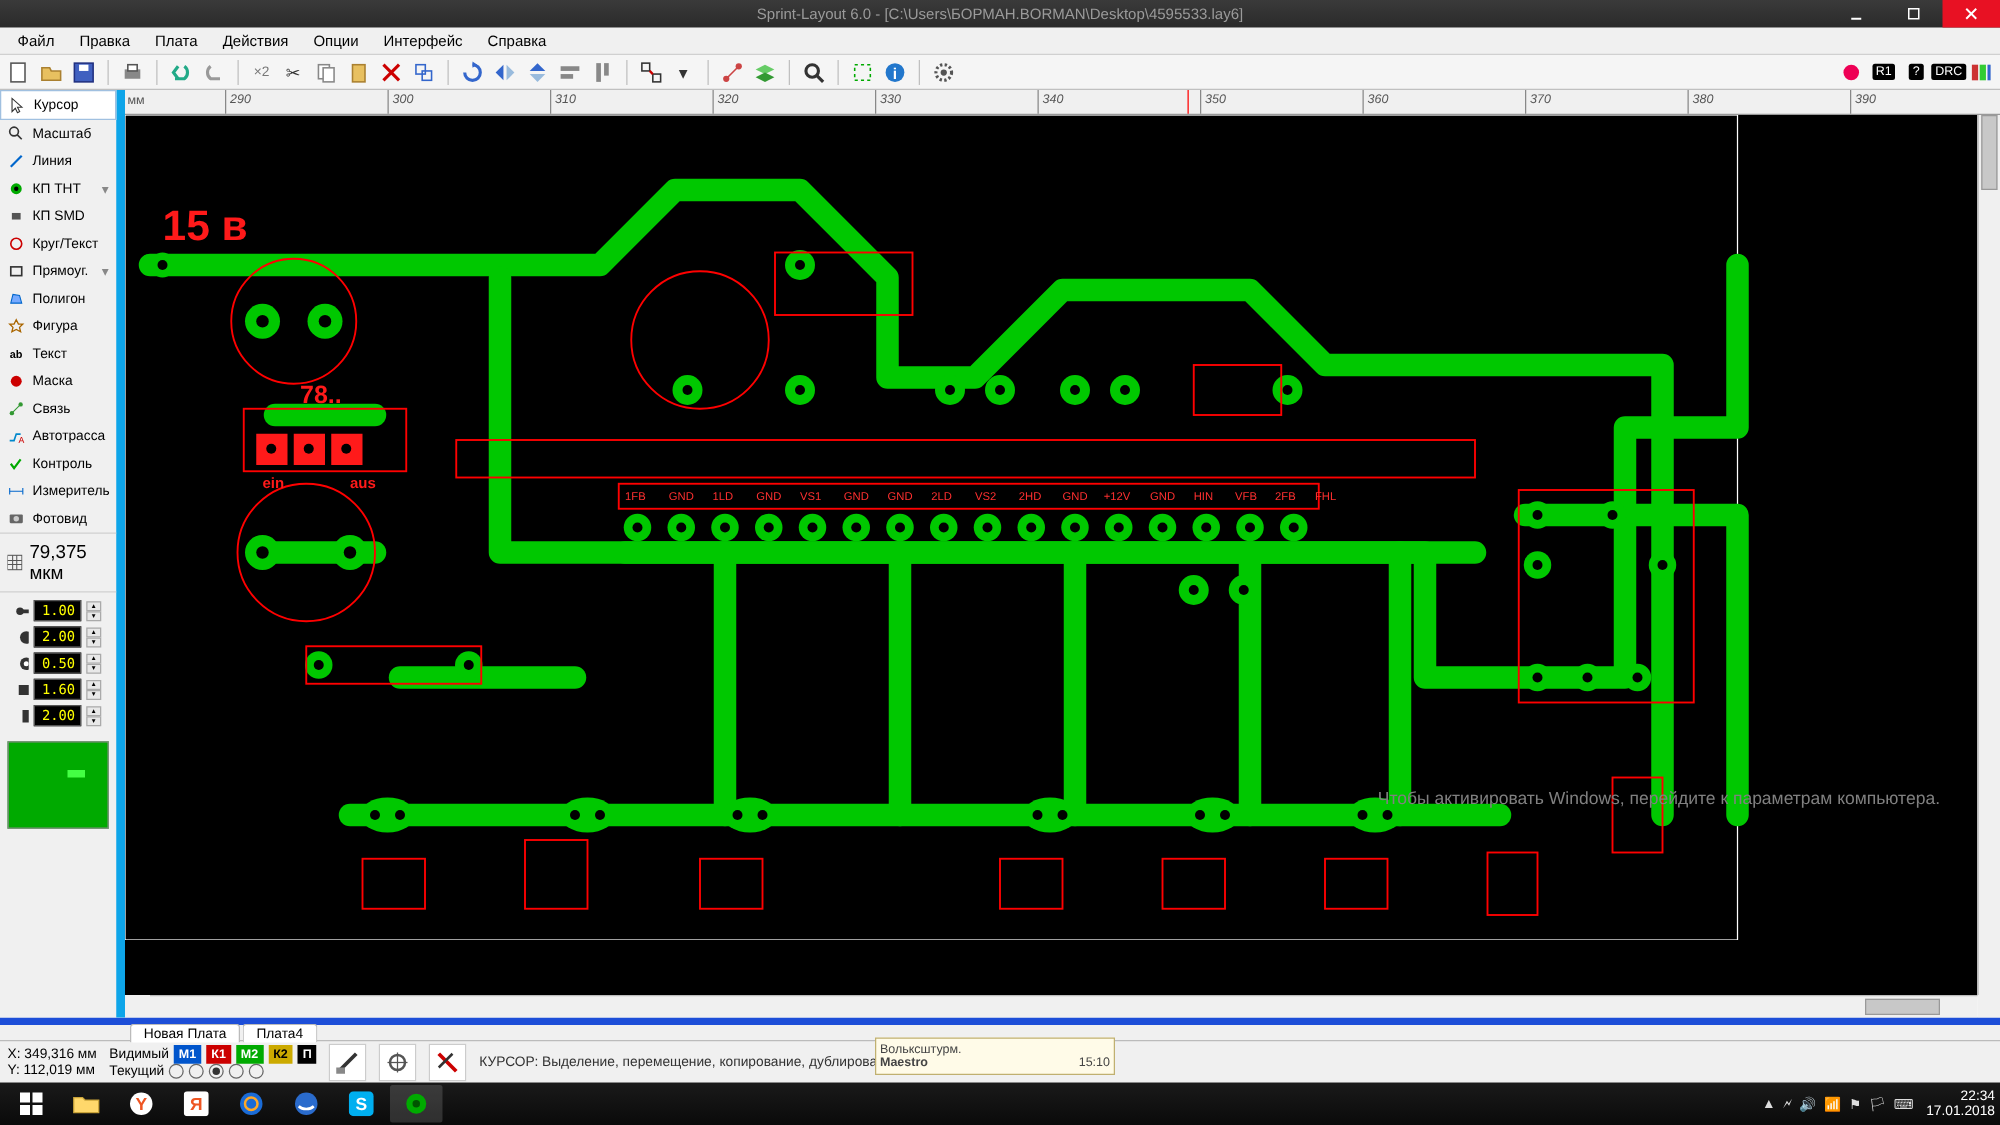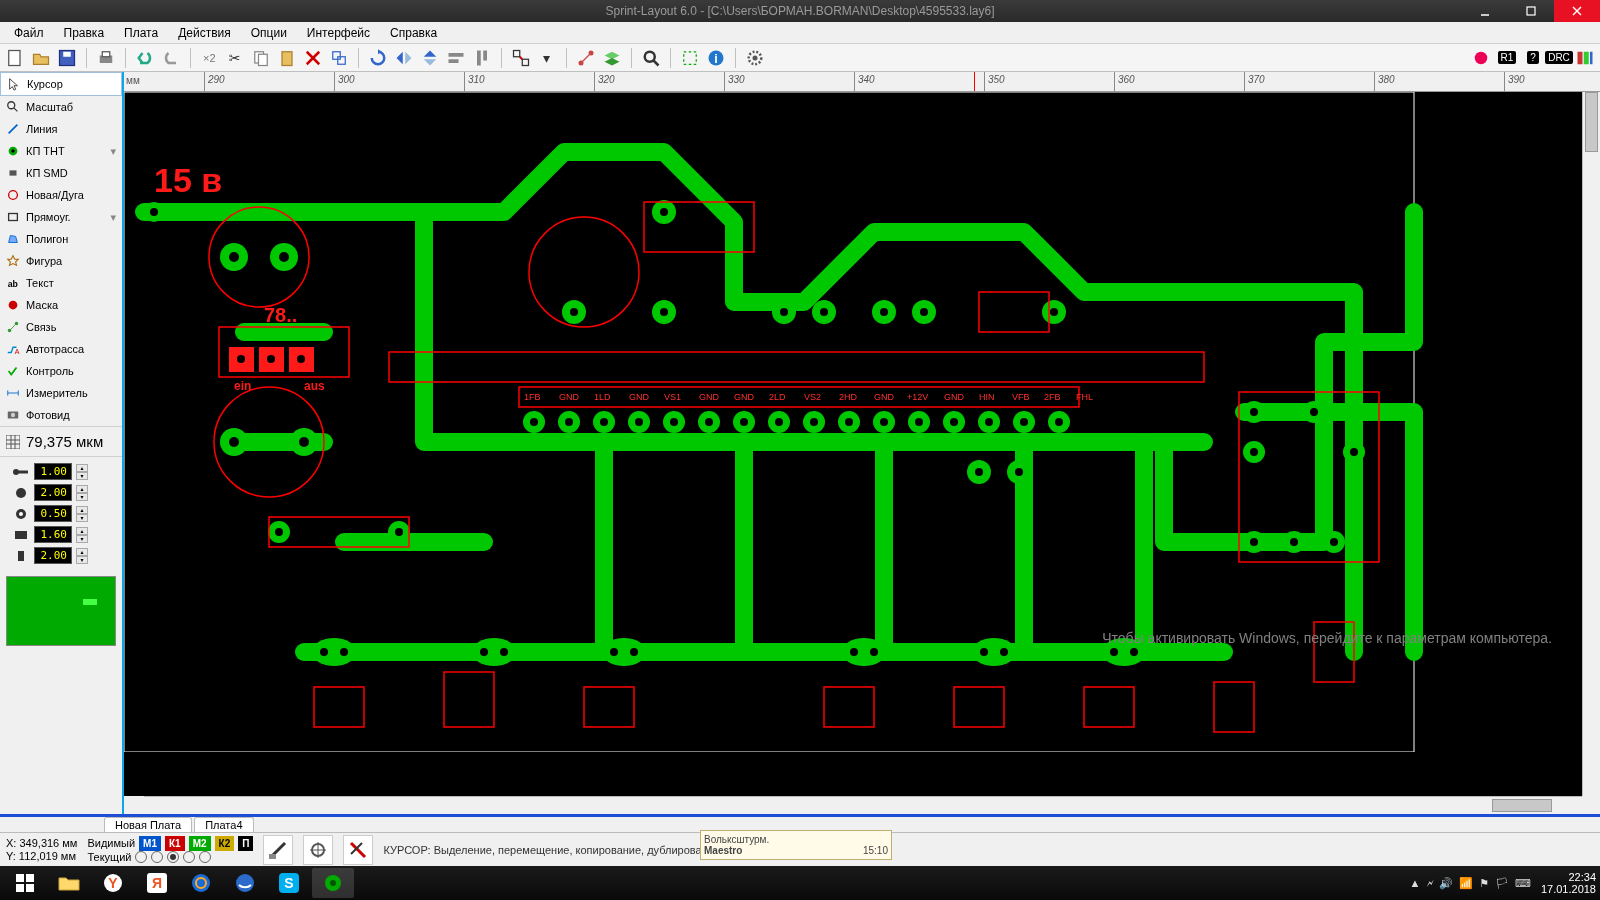--- a/index.html
+++ b/index.html
@@ -11,21 +11,21 @@
 .titlebar .wincontrols svg { width:12px; height:12px; }
 .menubar { height: 22px; background: #f0f0f0; display:flex; align-items:center; padding: 0 6px; font-size: 12px; gap: 4px; border-bottom:1px solid #d0d0d0; }
 .menubar span { padding: 2px 8px; cursor:default; }
 .toolbar { height: 28px; background:#f5f5f5; border-bottom:1px solid #c0c0c0; display:flex; align-items:center; padding:0 4px; gap:4px; justify-content:space-between;}
 .toolbar-left, .toolbar-right { display:flex; align-items:center; gap:4px; }
 .tbtn { width:22px; height:22px; display:flex; align-items:center; justify-content:center; border:1px solid transparent; border-radius:2px; font-size:14px; color:#333; }
 .sep { width:1px; height:20px; background:#c0c0c0; margin:0 4px; }
 .x2 { font-size:11px; color:#777; width:auto; padding:0 3px;}
 .badge { background:#000; color:#fff; font-size:10px; padding:1px 3px; border-radius:2px; }
 .workspace { display:flex; height: calc(900px - 22px - 22px - 28px - 18px - 34px - 34px); }
-.sidebar { width:124px; background:#f0f0f0; border-right:2px solid #0ea5e9; font-size:11px; }
+.sidebar { width:100px; background:#f0f0f0; border-right:7px solid #0ea5e9; font-size:11px; }
 .tool-item { display:flex; align-items:center; gap:6px; padding:4px 6px; cursor:default; }
 .tool-item.active { background:#fff; border:1px solid #a0c0e0; }
 .tool-item svg { width:14px; height:14px; flex-shrink:0; }
 .side-section { border-top:1px solid #d0d0d0; padding:4px 6px; }
 .grid-label { display:flex; align-items:center; gap:6px; padding:6px; font-size:15px; }
 .param-row { display:flex; align-items:center; gap:4px; padding:2px 6px; }
 .param-box { background:#000; color:#ff0; font-family:monospace; font-size:11px; padding:1px 4px; min-width:38px; text-align:right; border:1px solid #555;}
 .stepper { display:flex; flex-direction:column; }
 .stepper div { width:12px; height:8px; background:#e8e8e8; border:1px solid #aaa; font-size:6px; text-align:center; line-height:6px;}
 .preview { margin:6px; height:70px; background:#0a0; border:1px solid #888; position:relative;}
@@ -40,21 +40,21 @@
 .ruler-left { width:20px; background:#f0f0f0; border-right:1px solid #999; position:relative; font-size:10px; color:#555;}
 .ruler-left .tick{position:absolute; left:0; width:20px; border-top:1px solid #888;}
 .ruler-left .tick span{position:absolute; left:2px; top:2px;}
 .canvas-wrap { flex:1; background:#000; position:relative; overflow:hidden; }
 .canvas-wrap svg { position:absolute; left:0; top:0; }
 .scrollbar-v { width:18px; background:#f0f0f0; border-left:1px solid #bbb; position:relative;}
 .scrollbar-v .thumb{position:absolute; left:2px; right:2px; top:0; height:60px; background:#c8c8c8; border:1px solid #999;}
 .scrollbar-h-row{ height:18px; display:flex;}
 .scrollbar-h{ flex:1; background:#f0f0f0; border-top:1px solid #bbb; position:relative;}
 .scrollbar-h .thumb{position:absolute; top:2px; bottom:2px; right:30px; width:60px; background:#c8c8c8; border:1px solid #999;}
-.tabs-row { height:18px; background:#f0f0f0; font-size:11px; display:flex; align-items:center; padding-left:104px; border-top:3px solid #1d4ed8;}
+.tabs-row { height:18px; background:#f0f0f0; font-size:11px; display:flex; align-items:center; padding-left:104px; border-top:6px solid #1d4ed8;}
 .tab { padding:1px 10px; border:1px solid #bbb; border-bottom:none; background:#fff; margin-right:2px; border-radius:3px 3px 0 0;}
 .statusbar { height:34px; background:#f0f0f0; border-top:1px solid #bbb; display:flex; align-items:center; font-size:11px; padding:16px 6px; gap:10px;}
 .status-block{display:flex; flex-direction:column; line-height:13px;}
 .layer-row{display:flex; align-items:center; gap:4px;}
 .layer-chip{padding:1px 4px; font-size:10px; font-weight:bold;}
 .c-m1{background:#0055cc;color:#fff;} .c-k1{background:#cc0000;color:#fff;} .c-m2{background:#00aa00;color:#fff;} .c-k2{background:#ccaa00;color:#000;} .c-p{background:#000;color:#fff;}
 .radio{width:12px;height:12px;border:1px solid #666;border-radius:50%;display:inline-block;}
 .radio.on::after{content:"";display:block;width:6px;height:6px;background:#333;border-radius:50%;margin:2px;}
 .big-icon{width:30px;height:30px;border:1px solid #ccc;display:flex;align-items:center;justify-content:center;background:#fff;}
 .status-text{color:#333;}
@@ -305,21 +305,21 @@
     <div class="tool-item">
         <svg viewBox="0 0 16 16">
           <rect x="4" y="5" width="8" height="6" fill="#555"></rect>
         </svg>
         <span>КП SMD</span>
       </div>
     <div class="tool-item">
         <svg viewBox="0 0 16 16">
           <circle cx="8" cy="8" r="5" fill="none" stroke="#c00" stroke-width="1.5"></circle>
         </svg>
-        <span>Новая/Дуга</span>
+        <span>Круг/Текст</span>
       </div>
     <div class="tool-item">
         <svg viewBox="0 0 16 16">
           <rect x="3" y="4" width="10" height="8" fill="none" stroke="#333" stroke-width="1.5"></rect>
         </svg>
         <span>Прямоуг.</span>
         <span style="margin-left:auto;color:#888;">▾</span>
       </div>
     <div class="tool-item">
         <svg viewBox="0 0 16 16">

